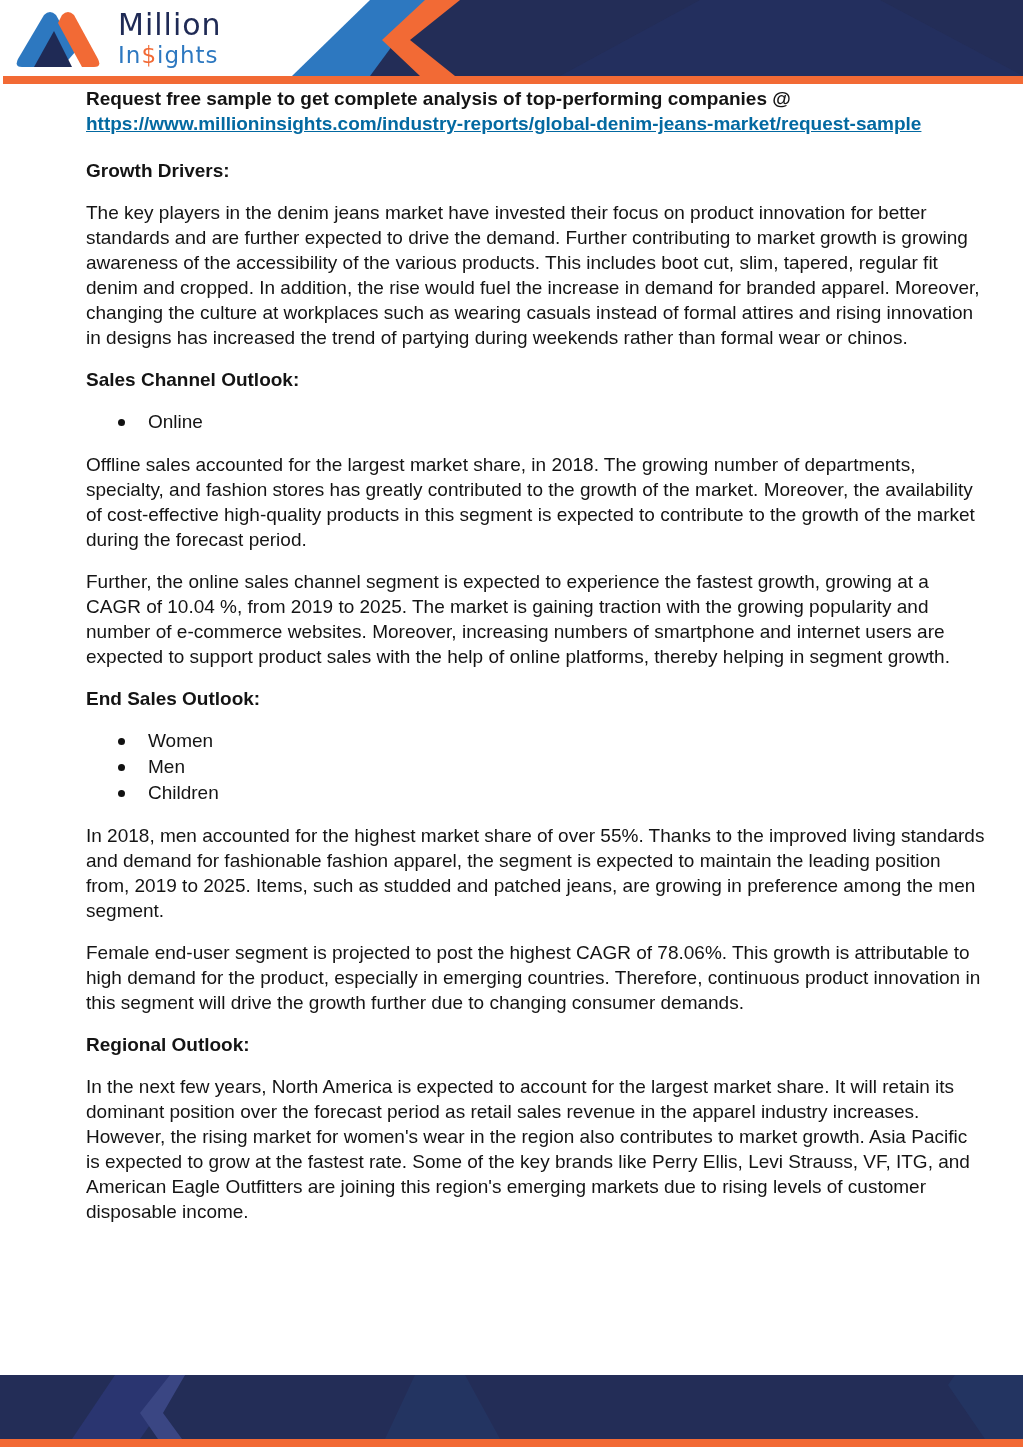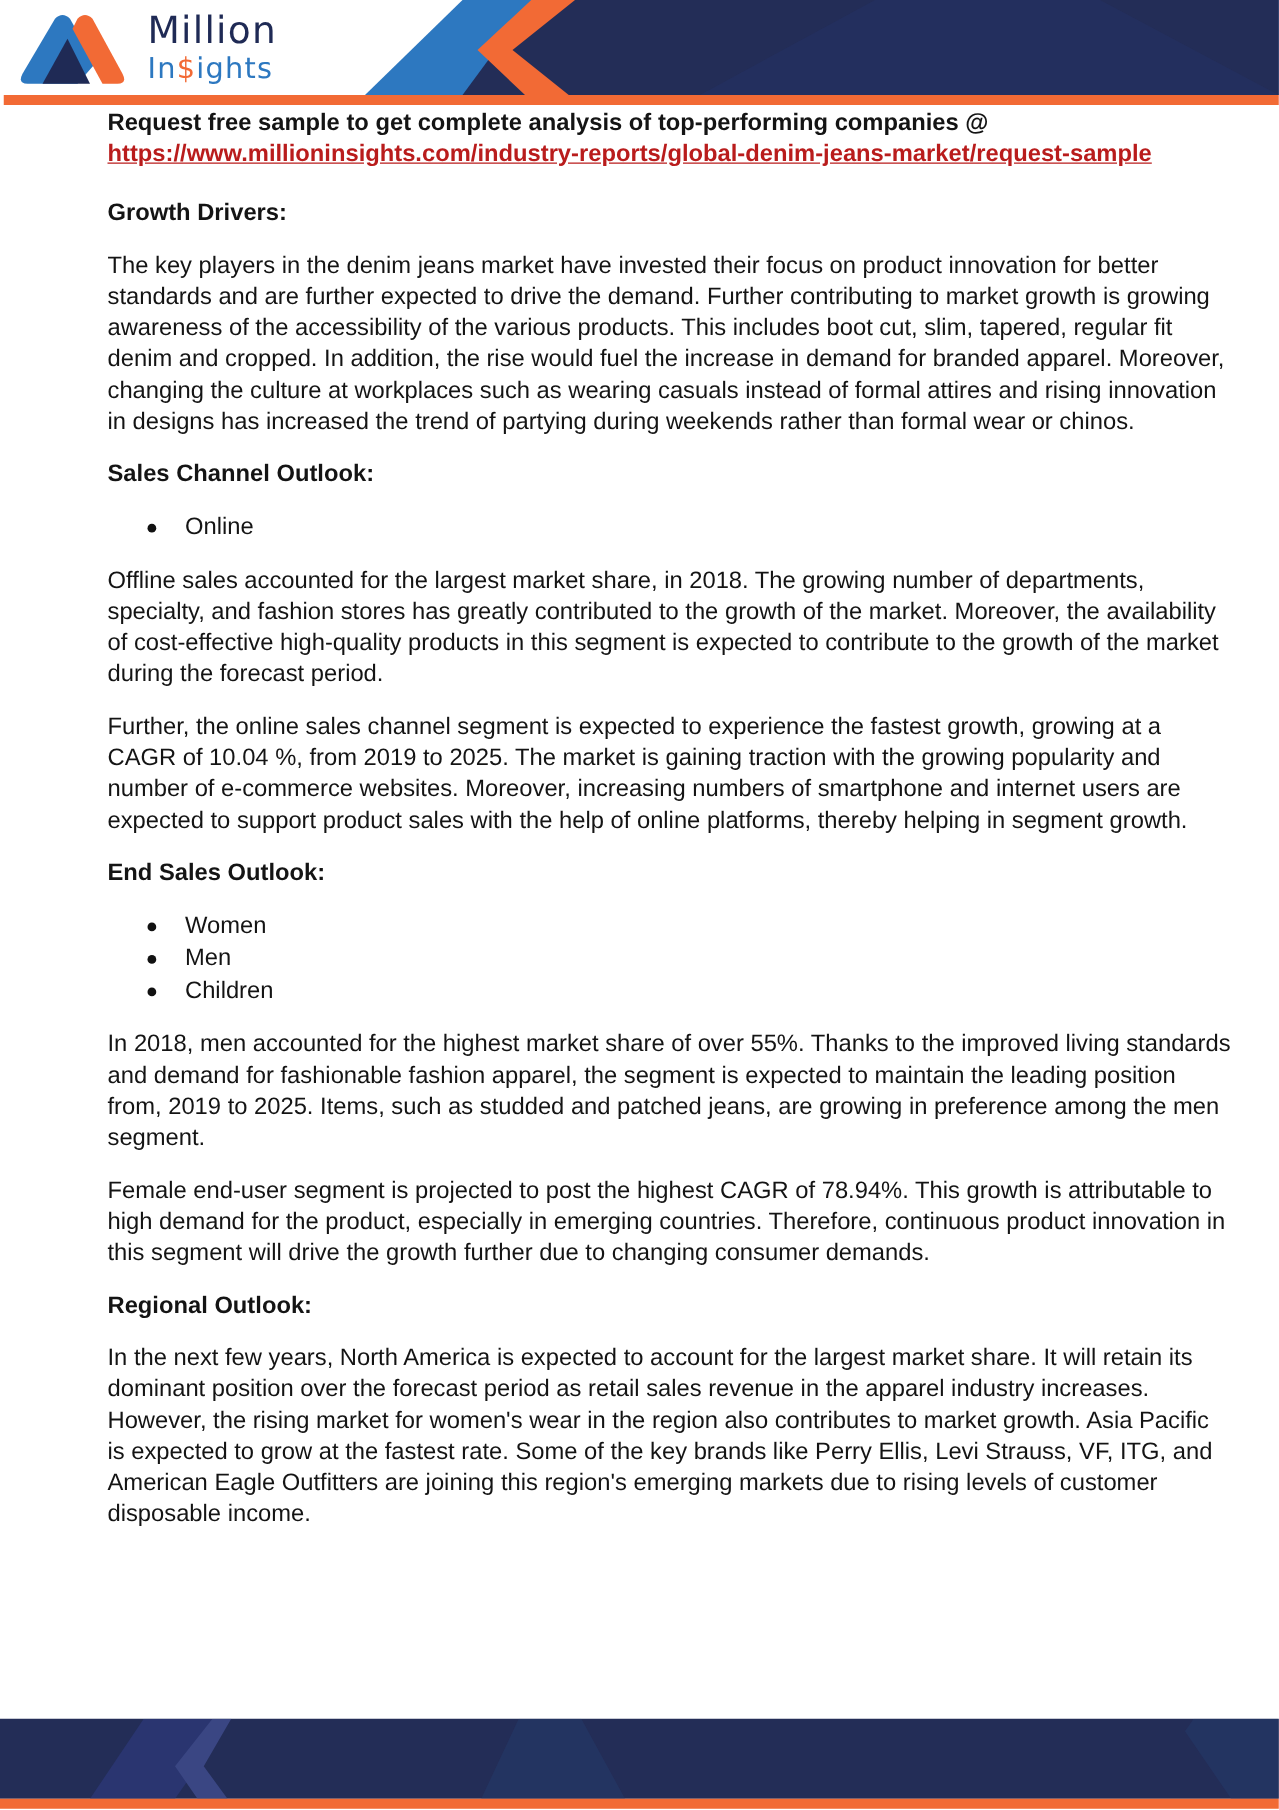--- a/index.html
+++ b/index.html
@@ -16,21 +16,21 @@
   .logo-text { margin-left:18px; line-height:30px; font-family:"DejaVu Sans", sans-serif; }
   .logo-text .l1 { font-size:30px; color:#1f2a55; letter-spacing:1px; display:block; }
   .logo-text .l2 { font-size:23px; color:#2d78c0; letter-spacing:1px; display:block; }
   .logo-text .l2 .dollar { color:#f26a35; }
 
   
   .content { position:absolute; left:62px; top:86px; width:900px;
              font-family:"Liberation Sans", sans-serif; font-size:19px; line-height:25px; color:#141414;margin-left:24px; }
   .content p { margin:0; }
   .bold { font-weight:bold; }
-  .link { color:#b91c1c; text-decoration:underline; font-weight:bold; }
+  .link { color:#0369a1; text-decoration:underline; font-weight:bold; }
   .gap-md { height:17px; }
   .heading { font-weight:bold; }
   ul.bullets { list-style:none; margin:0; padding:0 0 0 32px; }
   ul.bullets li { position:relative; padding-left:30px; height:26px; line-height:26px; }
   ul.bullets li::before { content:""; position:absolute; left:0; top:10px; width:7px; height:7px; border-radius:50%; background:#111; }
 
   
   .footer { position:absolute; left:0; top:1375px; width:1023px; height:73px; }
   .footer .band { position:absolute; left:0; top:0; width:1023px; height:64px; background:#232d57; overflow:hidden; }
   .footer .stripe { position:absolute; left:0; top:64px; width:1023px; height:8px; background:#f26a35; }
@@ -86,21 +86,21 @@
   <p class="heading">End Sales Outlook:</p>
   <div class="gap-md"></div>
   <ul class="bullets">
     <li>Women</li>
     <li>Men</li>
     <li>Children</li>
   </ul>
   <div class="gap-md"></div>
   <p>In 2018, men accounted for the highest market share of over 55%. Thanks to the improved living standards and demand for fashionable fashion apparel, the segment is expected to maintain the leading position from, 2019 to 2025. Items, such as studded and patched jeans, are growing in preference among the men segment.</p>
   <div class="gap-md"></div>
-  <p>Female end-user segment is projected to post the highest CAGR of 78.94%. This growth is attributable to high demand for the product, especially in emerging countries. Therefore, continuous product innovation in this segment will drive the growth further due to changing consumer demands.</p>
+  <p>Female end-user segment is projected to post the highest CAGR of 78.06%. This growth is attributable to high demand for the product, especially in emerging countries. Therefore, continuous product innovation in this segment will drive the growth further due to changing consumer demands.</p>
 
   <div class="gap-md"></div>
   <p class="heading">Regional Outlook:</p>
   <div class="gap-md"></div>
   <p>In the next few years, North America is expected to account for the largest market share. It will retain its dominant position over the forecast period as retail sales revenue in the apparel industry increases. However, the rising market for women's wear in the region also contributes to market growth. Asia Pacific is expected to grow at the fastest rate. Some of the key brands like Perry Ellis, Levi Strauss, VF, ITG, and American Eagle Outfitters are joining this region's emerging markets due to rising levels of customer disposable income.</p>
 
   <div class="gap-md"></div>
 </div>
 
 <div class="footer">

